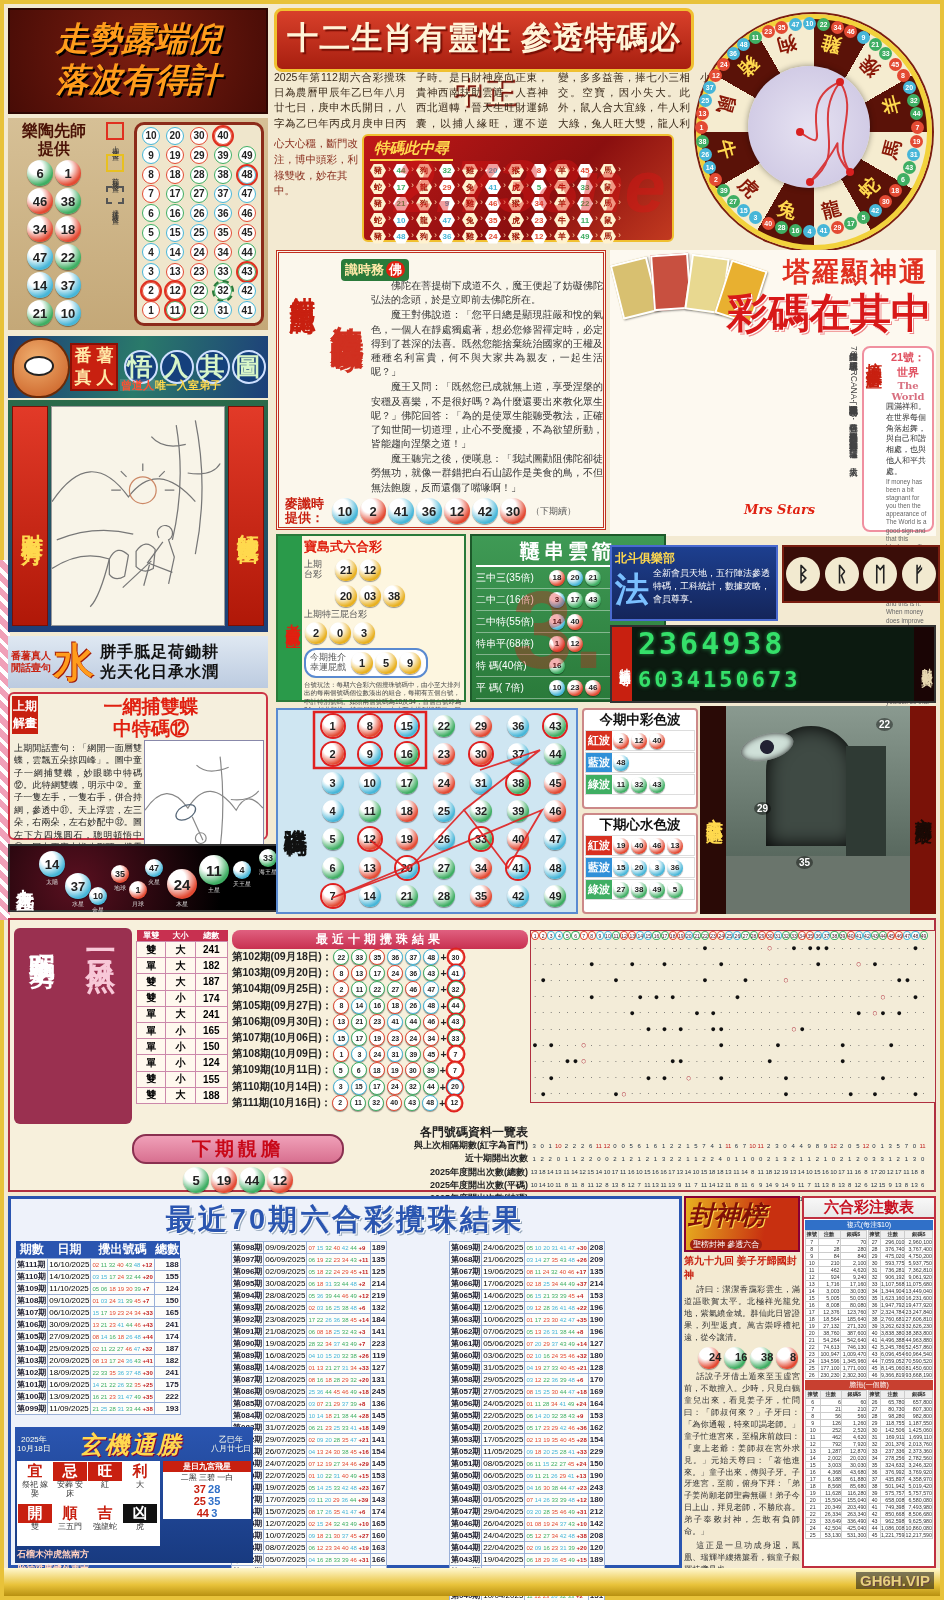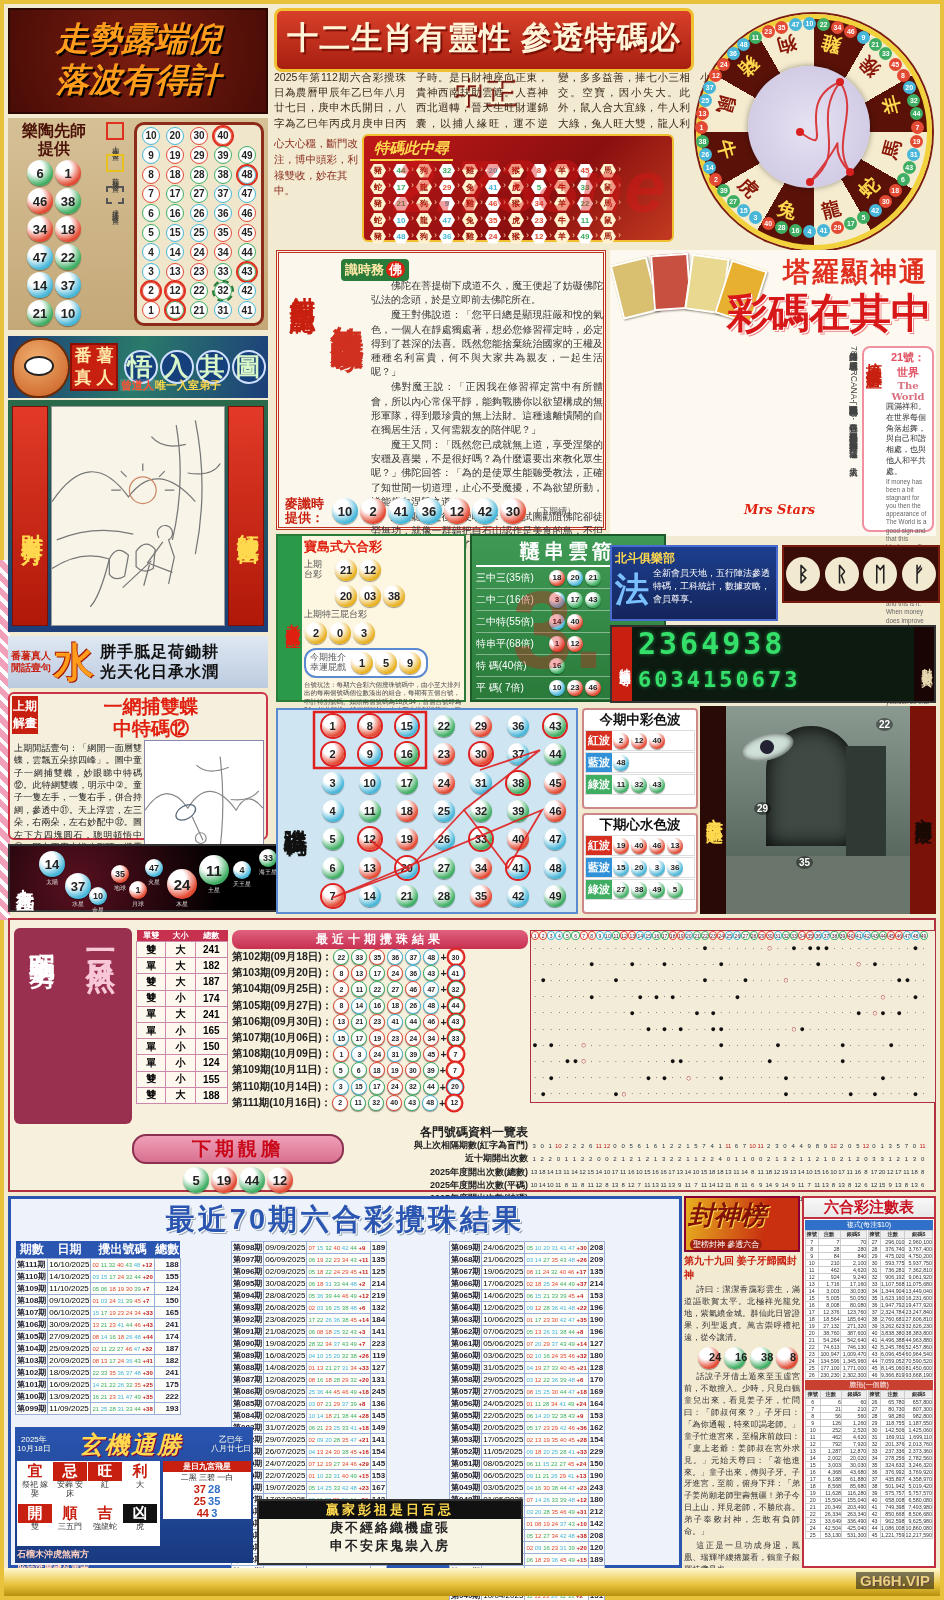--- a/index.html
+++ b/index.html
@@ -722,21 +722,20 @@
   <div class="t vert" style="font-size:15px;width:34px">觀星探碼</div>
 </div>
 
 <div class="monk abs">
   <div class="monk-badge"><span>識時務</span><i>佛</i></div>
   <div class="monk-t1 vert">錯把白石山認鳥</div>
   <div class="monk-t2 vert">無法飽腹反傷喙</div>
   <div class="monk-text" id="monk-text">
       <p>佛陀在菩提樹下成道不久，魔王便起了妨礙佛陀弘法的念頭，於是立即前去佛陀所在。</p>
       <p>魔王對佛說道：「您平日總是顯現莊嚴和悅的氣色，一個人在靜處獨處著，想必您修習禪定時，必定得到了甚深的法喜。既然您能捨棄統治國家的王權及種種名利富貴，何不與大家共為親友，一起生活呢？」</p>
-      <p>佛對魔王說：「正因我在修習禪定當中有所體會，所以內心常保平靜，能夠戰勝你以欲望構成的無形軍隊，得到最珍貴的無上法財。這種遠離憒鬧的自在獨居生活，又何需親友的陪伴呢？」</p>
       <p>魔王又問：「既然您已成就無上道，享受涅槃的安穩及喜樂，不是很好嗎？為什麼還要出來教化眾生呢？」佛陀回答：「為的是使眾生能聽受教法，正確了知世間一切道理，止心不受魔擾，不為欲望所動，皆能趨向涅槃之道！」</p>
       <p>魔王聽完之後，便嘆息：「我試圖勸阻佛陀卻徒勞無功，就像一群錯把白石山認作是美食的鳥，不但無法飽腹，反而還傷了嘴喙啊！」</p>
     </div>
   <div class="monk-prov">
     <div class="lbl" style="white-space:pre-line">麥讖時
 提供：</div>
     <div id="monk-balls"><span class="ball b b26">10</span><span class="ball r b26">2</span><span class="ball b b26">41</span><span class="ball b b26">36</span><span class="ball r b26">12</span><span class="ball b b26">42</span><span class="ball r b26">30</span></div>
     <span style="font-size:9px;color:#555;margin-left:4px">（下期續）</span>
   </div>
 </div>
@@ -2615,25 +2614,20 @@
       <div>二黑 三碧 一白</div>
       <div id="star-nums">
           <div><span class="num">37</span> <span class="num" style="color:#3070c8">28</span></div>
           <div><span class="num">25</span> <span class="num" style="color:#3070c8">35</span></div>
           <div><span class="num">44</span> <span class="num" style="color:#3070c8">3</span></div>
         </div>
     </div>
     <div class="alm-foot">石榴木沖虎煞南方</div>
     <div class="alm-foot">胎神碓磨爐外東南</div>
   </div>
-  <div class="taboo">
-    <div class="th">贏家彭祖是日百忌</div>
-    <div class="tl">庚不經絡織機虛張</div>
-    <div class="tl">申不安床鬼祟入房</div>
-  </div>
 </div>
 
 <div class="fengshen abs">
   <div class="fs-logo">
     <div class="l1">封神榜</div>
     <span class="l2">聖榜封神 參透六合</span>
   </div>
   <div class="fs-ch">第九十九回 姜子牙歸國封神</div>
   <div class="fs-text" id="fs-text">
       <p>詩曰：潔潔香靄彩雲生，滿道謳歌賀太平。北極祥光籠兌地，紫氣繞金城。群仙此日皆證果，列聖返貞。萬古崇呼禮祀遠，從今讓清。</p>

